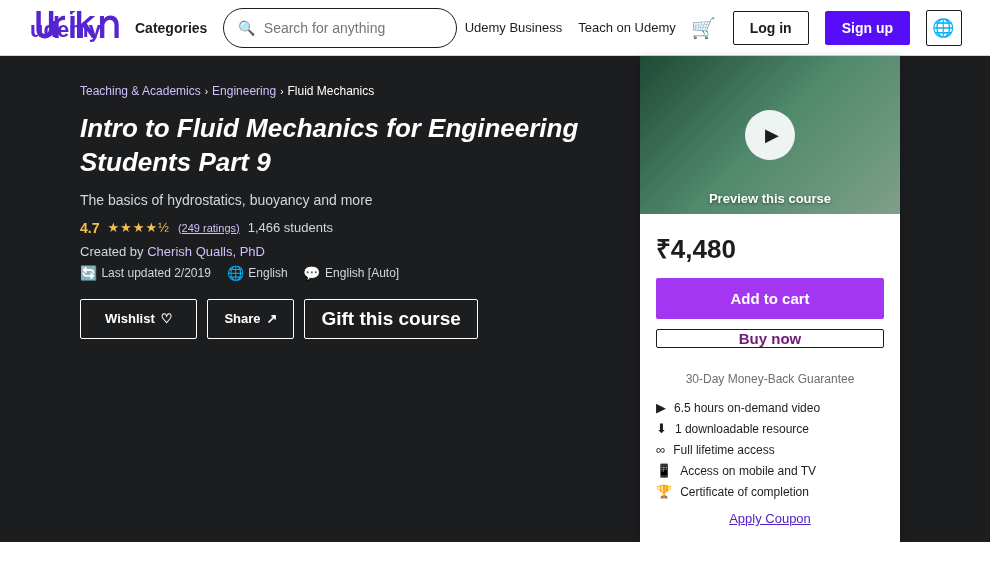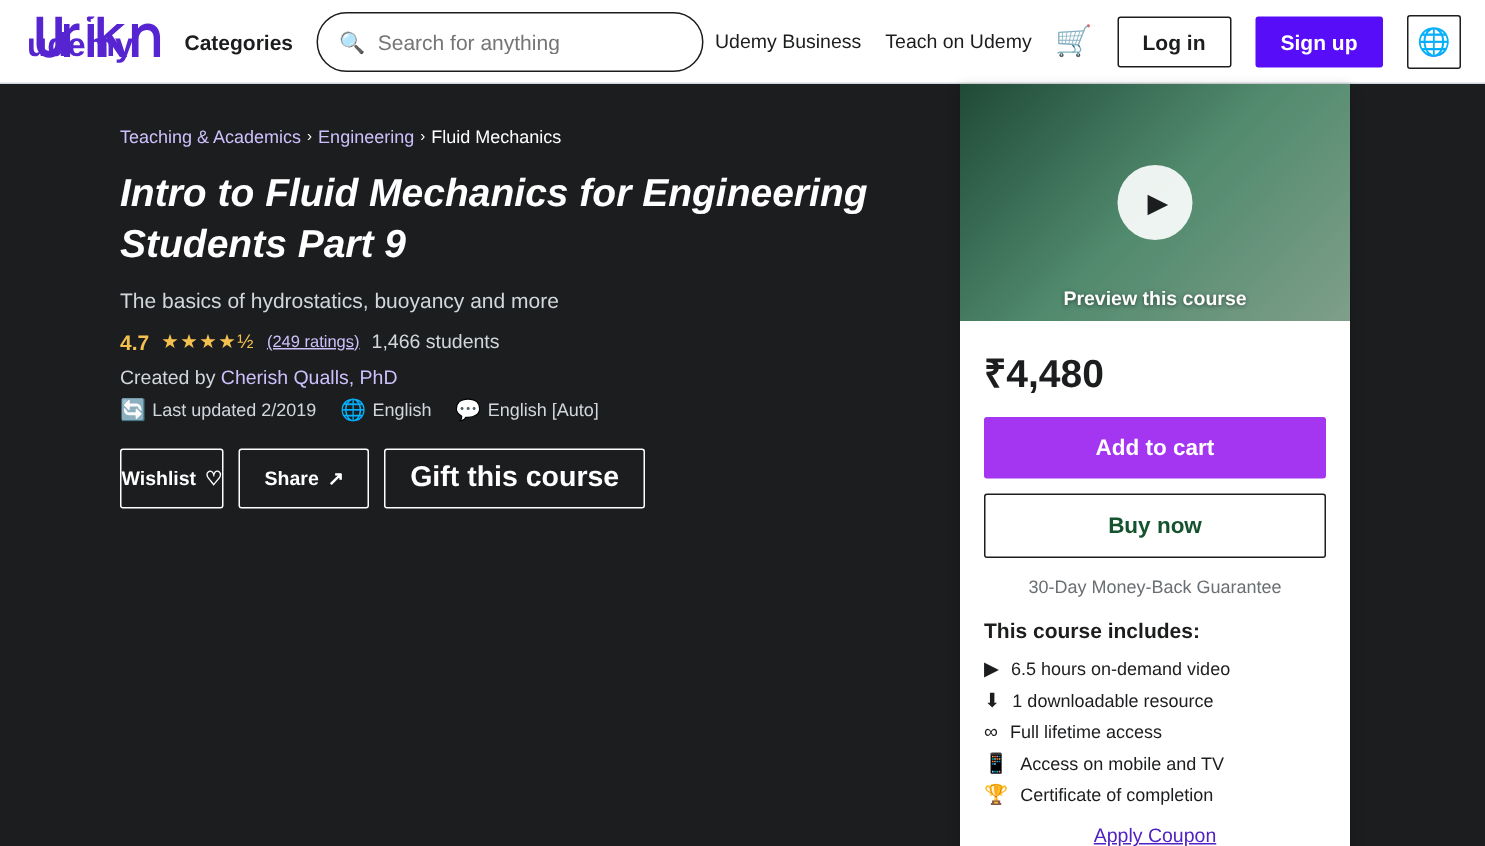--- a/index.html
+++ b/index.html
@@ -1,19 +1,19 @@
 <!DOCTYPE html>
 <html><head>
   <meta charset="utf-8">
   <style>
     * { margin: 0; padding: 0; box-sizing: border-box; }
     body { font-family: -apple-system, BlinkMacSystemFont, 'Segoe UI', sans-serif; font-size: 13px; background: #fff; width: 990px; overflow-x: hidden; }
 
     
-    .header { display: flex; align-items: center; padding: 0 16px; height: 56px; background: #fff; border-bottom: 1px solid #d1d7dc; gap: 8px; }
+    .header { display: flex; align-items: center; padding: 0 28px; height: 56px; background: #fff; border-bottom: 1px solid #d1d7dc; gap: 8px; }
     .header-logo { display: flex; align-items: center; margin-right: 8px; }
     .logo-svg { width: 91px; height: 34px; }
     .header-categories { font-size: 14px; font-weight: 600; cursor: pointer; white-space: nowrap; color: #1c1d1f; margin-right: 8px; }
     .header-search { flex: 1; display: flex; align-items: center; background: #fff; border: 1px solid #1c1d1f; border-radius: 20px; padding: 0 14px; height: 40px; max-width: 480px; }
     .header-search input { border: none; outline: none; width: 100%; font-size: 14px; color: #6a6f73; background: transparent; }
     .header-search-icon { margin-right: 8px; color: #1c1d1f; font-size: 14px; }
     .header-links { display: flex; align-items: center; gap: 16px; margin-left: auto; }
     .header-link { font-size: 13px; color: #1c1d1f; cursor: pointer; white-space: nowrap; text-decoration: none; }
     .header-cart { font-size: 20px; cursor: pointer; color: #1c1d1f; }
     .btn-login { border: 1px solid #1c1d1f; background: #fff; padding: 8px 16px; font-size: 14px; font-weight: 600; cursor: pointer; color: #1c1d1f; border-radius: 2px; }
@@ -45,36 +45,36 @@
     .created-by { font-size: 13px; color: #d1d7dc; margin-bottom: 6px; }
     .created-by a { color: #cec0fc; cursor: pointer; }
 
     
     .meta-row { display: flex; align-items: center; gap: 16px; font-size: 12px; color: #d1d7dc; margin-bottom: 18px; }
     .meta-item { display: flex; align-items: center; gap: 4px; }
     .meta-icon { font-size: 14px; }
 
     
     .action-buttons { display: flex; gap: 10px; flex-wrap: wrap; }
-    .btn-wishlist { background: transparent; border: 1px solid #fff; color: #fff; padding: 8px 0; font-size: 13px; font-weight: 600; cursor: pointer; border-radius: 2px; display: flex; align-items: center; gap: 6px; }
+    .btn-wishlist { background: transparent; border: 1px solid #fff; color: #fff; padding: 8px 24px; font-size: 13px; font-weight: 600; cursor: pointer; border-radius: 2px; display: flex; align-items: center; gap: 6px; }
     .btn-share { background: transparent; border: 1px solid #fff; color: #fff; padding: 8px 16px; font-size: 13px; font-weight: 600; cursor: pointer; border-radius: 2px; display: flex; align-items: center; gap: 6px; }
     .btn-gift { background: transparent; border: 1px solid #fff; color: #fff; padding: 8px 16px; font-size: 19px; font-weight: 600; cursor: pointer; border-radius: 2px; }
 
     
     .sidebar-card { width: 260px; background: #fff; box-shadow: 0 2px 8px rgba(0,0,0,0.2); position: relative; margin-top: 0; flex-shrink: 0; align-self: flex-start; }
     .course-preview { width: 100%; height: 158px; background: linear-gradient(135deg, #2d6a4f 0%, #74c69d 50%, #b7e4c7 100%); position: relative; display: flex; align-items: center; justify-content: center; }
     .preview-overlay { position: absolute; inset: 0; background: rgba(0,0,0,0.3); }
     .play-btn { width: 50px; height: 50px; background: rgba(255,255,255,0.9); border-radius: 50%; display: flex; align-items: center; justify-content: center; cursor: pointer; z-index: 2; position: relative; }
     .play-icon { font-size: 18px; margin-left: 4px; color: #1c1d1f; }
     .preview-text { position: absolute; bottom: 8px; left: 50%; transform: translateX(-50%); color: #fff; font-size: 13px; font-weight: 700; white-space: nowrap; z-index: 2; text-shadow: 0 1px 3px rgba(0,0,0,0.5); }
 
     .card-body { padding: 16px; }
     .price { font-size: 26px; font-weight: 700; color: #1c1d1f; margin-bottom: 12px; }
     .btn-add-cart { width: 100%; background: #a435f0; color: #fff; border: none; padding: 12px; font-size: 15px; font-weight: 700; cursor: pointer; margin-bottom: 10px; border-radius: 2px; }
-    .btn-buy-now { width: 100%; background: #fff; color: #14532d; border: 1px solid #1c1d1f; padding: 12px; font-size: 15px; font-weight: 700; cursor: pointer; margin-bottom: 12px; border-radius: 2px; }
+    .btn-buy-now { width: 100%; background: #fff; color: #701a75; border: 1px solid #1c1d1f; font-size: 15px; font-weight: 700; cursor: pointer; margin-bottom: 24px; border-radius: 2px; }
     .guarantee { text-align: center; font-size: 12px; color: #6a6f73; margin-bottom: 14px; }
 
     .includes-title { font-size: 14px; font-weight: 700; color: #1c1d1f; margin-bottom: 10px; }
     .includes-list { list-style: none; display: flex; flex-direction: column; gap: 6px; }
     .includes-list li { display: flex; align-items: center; gap: 8px; font-size: 12px; color: #1c1d1f; }
     .inc-icon { font-size: 13px; color: #1c1d1f; }
 
     .apply-coupon { text-align: center; margin-top: 12px; }
     .apply-coupon a { font-size: 13px; color: #5022c3; text-decoration: underline; cursor: pointer; }
   </style>
@@ -161,21 +161,20 @@
       <div class="play-btn">
         <span class="play-icon">▶</span>
       </div>
       <span class="preview-text">Preview this course</span>
     </div>
     <div class="card-body">
       <div class="price">₹4,480</div>
       <button class="btn-add-cart">Add to cart</button>
       <button class="btn-buy-now">Buy now</button>
       <p class="guarantee">30-Day Money-Back Guarantee</p>
-      <p class="includes-title">This course includes:</p>
       <ul class="includes-list">
         <li>
             <span class="inc-icon">▶</span>
             <span>6.5 hours on-demand video</span>
           </li>
         <li>
             <span class="inc-icon">⬇</span>
             <span>1 downloadable resource</span>
           </li>
         <li>

